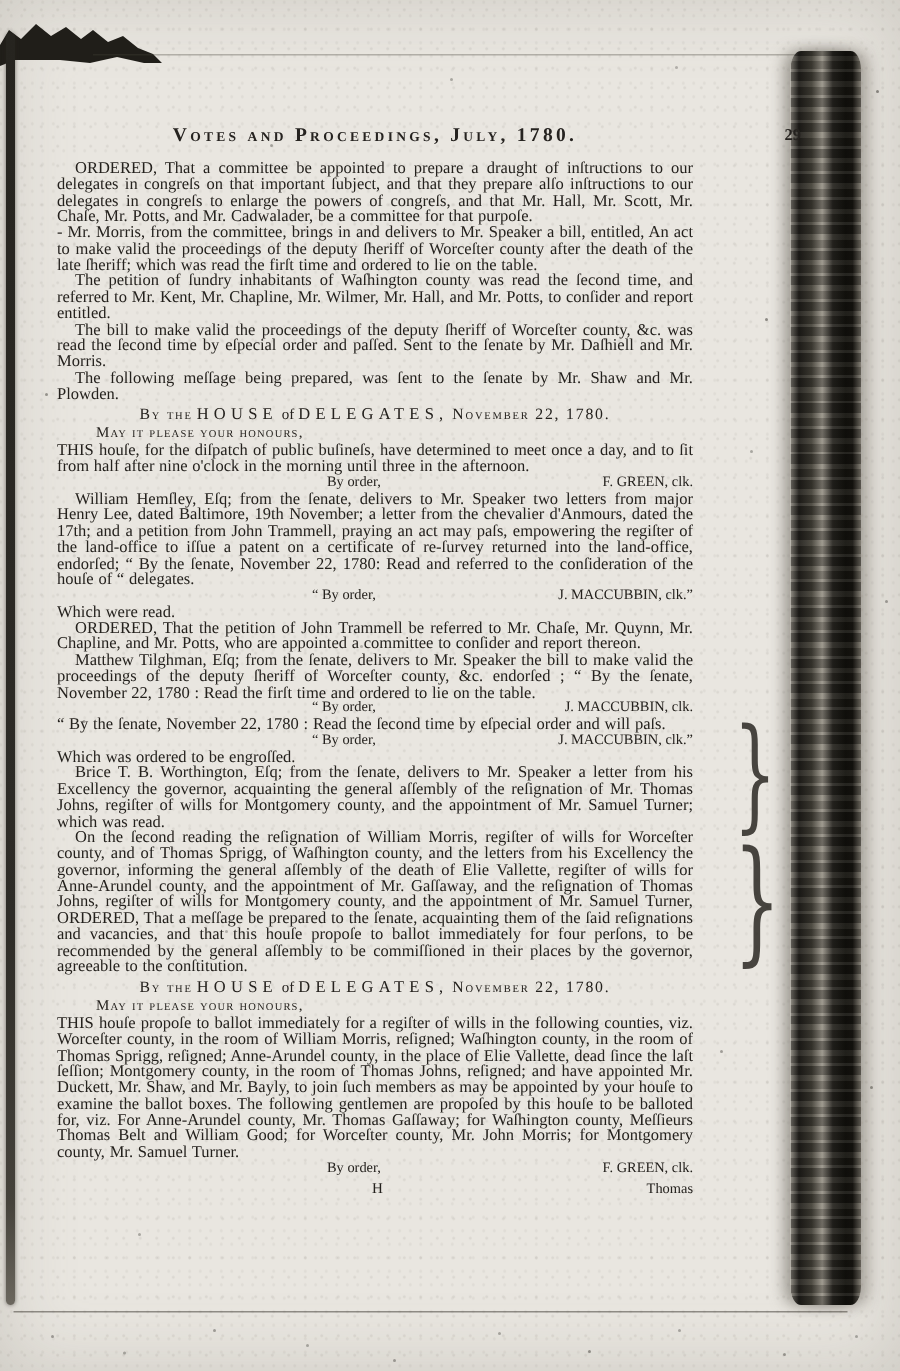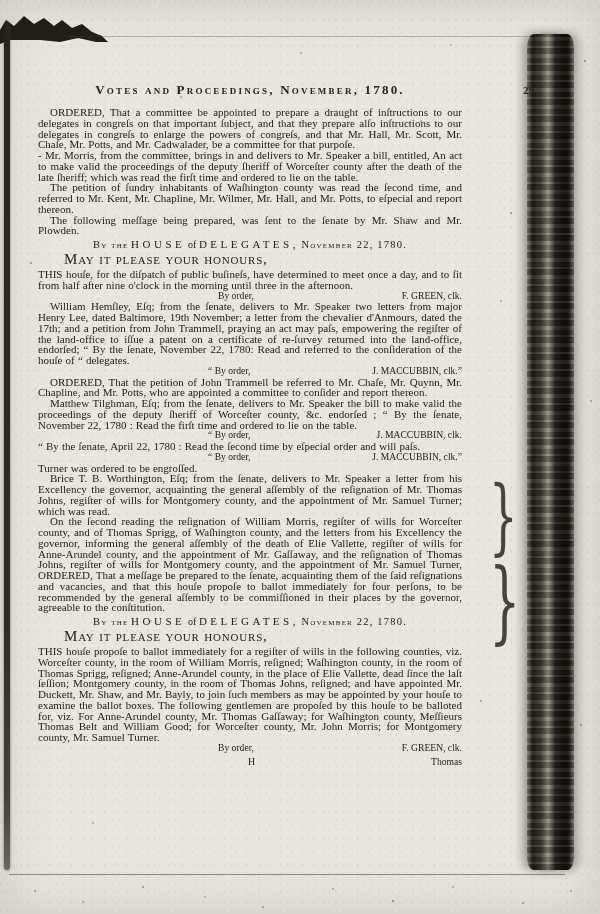--- a/index.html
+++ b/index.html
@@ -66,21 +66,21 @@
   .pagenum { position:absolute; right:-72px; top:2px; font-size:11px; letter-spacing:0; font-weight:bold; }
   .para {
     font-size:11px; line-height:10.75px; text-align:justify; margin:0;
     text-indent:12px; word-spacing:0.4px;
   }
   .noind { text-indent:0; }
   .heading { text-align:center; margin:2px 0 1px; font-size:10.5px; white-space:nowrap; }
   .hd-sc { font-variant:small-caps; letter-spacing:1.2px; }
   .hd-big { font-size:11px; letter-spacing:3.5px; }
   .hd-of  { font-size:10px; }
-  .salute { font-variant:small-caps; font-size:15px; letter-spacing:0.8px; margin:1px 0 1px 26px; }
+  .salute { font-variant:small-caps; font-size:10px; letter-spacing:0.8px; margin:1px 0 1px 26px; }
   .sig { display:flex; font-size:9.6px; line-height:10.75px; }
   .sig .c { margin-left:180px; }
   .sig.q .c { margin-left:170px; }
   .sig .r { margin-left:auto;text-align:center; }
   .footerline { display:flex; font-size:9.6px; line-height:10.75px; margin-top:3px; }
   .press { margin-left:210px; font-size:10px; }
   .catch { margin-left:auto; }
 </style>
 </head>
 <body>
@@ -94,27 +94,28 @@
   <div class="topline"></div>
   <div class="band"></div>
   <div class="bottomline"></div>
   <div class="specks"></div>
   <div class="brace brace1">}</div>
   <div class="brace brace2">}</div>
 
   <div class="col">
 
     <div class="header">
-      <span>Votes and Proceedings, November, 1780.</span>
+      <span>Votes and Proceedings, July, 1780.</span>
       <span class="pagenum">29</span>
     </div>
 
     <p class="para">ORDERED, That a committee be appointed to prepare a draught of inſtructions to our delegates in congreſs on that important ſubject, and that they prepare alſo inſtructions to our delegates in congreſs to enlarge the powers of congreſs, and that Mr. Hall, Mr. Scott, Mr. Chaſe, Mr. Potts, and Mr. Cadwalader, be a committee for that purpoſe.</p>
     <p class="para noind">- Mr. Morris, from the committee, brings in and delivers to Mr. Speaker a bill, entitled, An act to make valid the proceedings of the deputy ſheriff of Worceſter county after the death of the late ſheriff; which was read the firſt time and ordered to lie on the table.</p>
-    <p class="para">The petition of ſundry inhabitants of Waſhington county was read the ſecond time, and referred to Mr. Kent, Mr. Chapline, Mr. Wilmer, Mr. Hall, and Mr. Potts, to eſpecial and report thereon.</p>
+    <p class="para">The petition of ſundry inhabitants of Waſhington county was read the ſecond time, and referred to Mr. Kent, Mr. Chapline, Mr. Wilmer, Mr. Hall, and Mr. Potts, to conſider and report entitled.</p>
+    <p class="para">The bill to make valid the proceedings of the deputy ſheriff of Worceſter county, &amp;c. was read the ſecond time by eſpecial order and paſſed.  Sent to the ſenate by Mr. Daſhiell and Mr. Morris.</p>
     <p class="para">The following meſſage being prepared, was ſent to the ſenate by Mr. Shaw and Mr. Plowden.</p>
 
     <div class="heading">
       <span class="hd-sc">By the</span>
       <span class="hd-big">HOUSE</span>
       <span class="hd-of">of</span>
       <span class="hd-big">DELEGATES,</span>
       <span class="hd-sc">November 22, 1780.</span>
     </div>
     <div class="salute">May it please your honours,</div>
@@ -124,34 +125,35 @@
       <span class="c">By order,</span>
       <span class="r">F. GREEN, clk.</span>
     </div>
 
     <p class="para">William Hemſley, Eſq; from the ſenate, delivers to Mr. Speaker two letters from major Henry Lee, dated Baltimore, 19th November; a letter from the chevalier d'Anmours, dated the 17th; and a petition from John Trammell, praying an act may paſs, empowering the regiſter of the land-office to iſſue a patent on a certificate of re-ſurvey returned into the land-office, endorſed; “ By the ſenate, November 22, 1780: Read and referred to the conſideration of the houſe of “ delegates.</p>
     <div class="sig q">
       <span class="c">“ By order,</span>
       <span class="r">J. MACCUBBIN, clk.”</span>
     </div>
 
+    <p class="para noind">Which were read.</p>
     <p class="para">ORDERED, That the petition of John Trammell be referred to Mr. Chaſe, Mr. Quynn, Mr. Chapline, and Mr. Potts, who are appointed a committee to conſider and report thereon.</p>
     <p class="para">Matthew Tilghman, Eſq; from the ſenate, delivers to Mr. Speaker the bill to make valid the proceedings of the deputy ſheriff of Worceſter county, &amp;c. endorſed ; “ By the ſenate, November 22, 1780 : Read the firſt time and ordered to lie on the table.</p>
     <div class="sig q">
       <span class="c">“ By order,</span>
       <span class="r">J. MACCUBBIN, clk.</span>
     </div>
 
-    <p class="para noind">“ By the ſenate, April 22, 1780 : Read the ſecond time by eſpecial order and will paſs.</p>
+    <p class="para noind">“ By the ſenate, November 22, 1780 : Read the ſecond time by eſpecial order and will paſs.</p>
     <div class="sig q">
       <span class="c">“ By order,</span>
       <span class="r">J. MACCUBBIN, clk.”</span>
     </div>
 
-    <p class="para noind">Turner was ordered to be engroſſed.</p>
+    <p class="para noind">Which was ordered to be engroſſed.</p>
     <p class="para">Brice T. B. Worthington, Eſq; from the ſenate, delivers to Mr. Speaker a letter from his Excellency the governor, acquainting the general aſſembly of the reſignation of Mr. Thomas Johns, regiſter of wills for Montgomery county, and the appointment of Mr. Samuel Turner; which was read.</p>
     <p class="para">On the ſecond reading the reſignation of William Morris, regiſter of wills for Worceſter county, and of Thomas Sprigg, of Waſhington county, and the letters from his Excellency the governor, informing the general aſſembly of the death of Elie Vallette, regiſter of wills for Anne-Arundel county, and the appointment of Mr. Gaſſaway, and the reſignation of Thomas Johns, regiſter of wills for Montgomery county, and the appointment of Mr. Samuel Turner, ORDERED, That a meſſage be prepared to the ſenate, acquainting them of the ſaid reſignations and vacancies, and that this houſe propoſe to ballot immediately for four perſons, to be recommended by the general aſſembly to be commiſſioned in their places by the governor, agreeable to the conſtitution.</p>
 
     <div class="heading">
       <span class="hd-sc">By the</span>
       <span class="hd-big">HOUSE</span>
       <span class="hd-of">of</span>
       <span class="hd-big">DELEGATES,</span>
       <span class="hd-sc">November 22, 1780.</span>
     </div>

